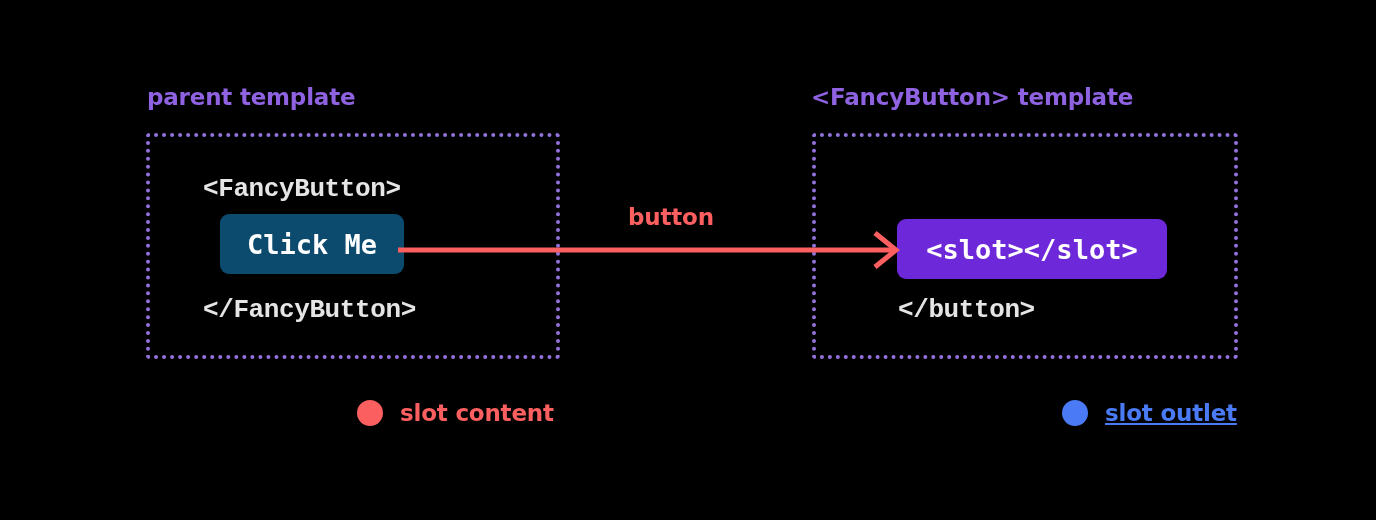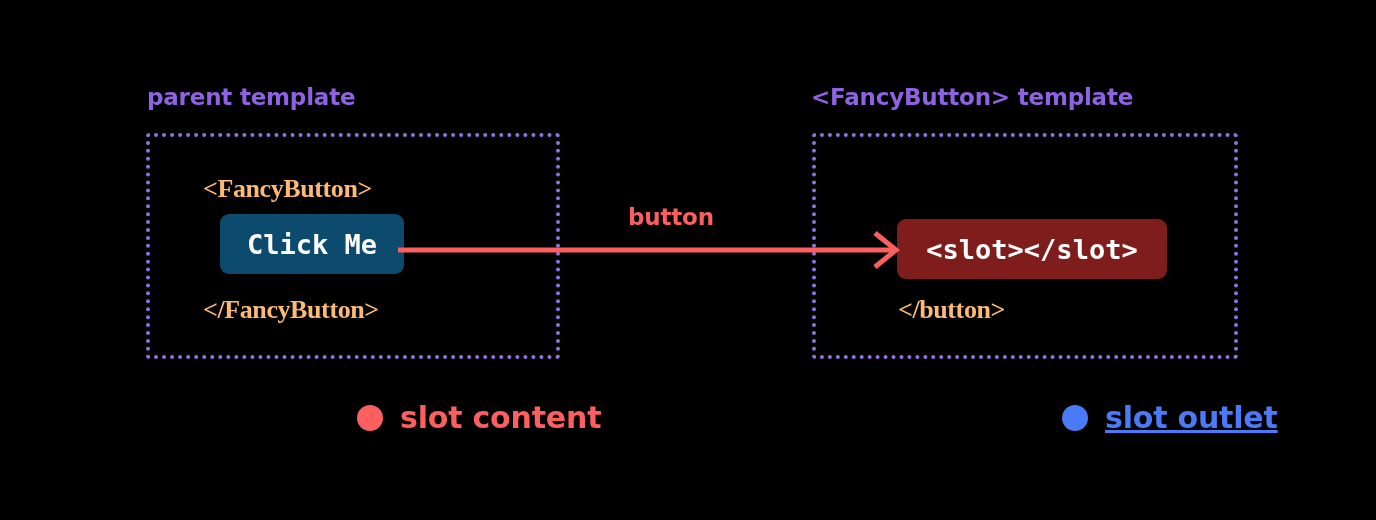--- a/index.html
+++ b/index.html
@@ -36,25 +36,25 @@
     border: 4px dotted #9472dd;
     border-radius: 4px;
     background: transparent;
   }
   #box-parent { left: 146px; top: 133px; width: 414px; height: 226px; }
   #box-fancy  { left: 812px; top: 133px; width: 426px; height: 226px; }
 
   
   .tag {
     position: absolute;
-    font-family: Liberation Serif, serif;
+    font-family: Liberation Mono, monospace;
     font-weight: bold;
     font-size: 26px;
     letter-spacing: -0.4px;
-    color: #fdba74;
+    color: #e5e5e5;
     white-space: nowrap;
   }
   #tag-open-fancy  { left: 203px; top: 174px; }
   #tag-close-fancy { left: 203px; top: 295px; }
   #tag-open-button { left: 898px; top: 174px; }
   #tag-close-button{ left: 898px; top: 295px; }
 
   
   .chip {
     position: absolute;
@@ -68,21 +68,21 @@
     font-size: 27px;
     color: #ffffff;
     white-space: nowrap;
   }
   #chip-click {
     left: 220px; top: 214px; width: 184px; height: 60px;
     background: #0c4a6e;
   }
   #chip-slot {
     left: 897px; top: 219px; width: 270px; height: 60px;
-    background: #7f1d1d;
+    background: #6d28d9;
   }
 
   
   #arrow-svg {
     position: absolute;
     left: 398px;
     top: 222px;
     width: 510px;
     height: 56px;
     overflow: visible;
@@ -109,21 +109,21 @@
   }
   .legend-dot {
     width: 26px;
     height: 26px;
     border-radius: 50%;
     flex: 0 0 auto;
   }
   .legend-text {
     font-family: "DejaVu Sans", sans-serif;
     font-weight: bold;
-    font-size: 30px;
+    font-size: 23px;
     letter-spacing: -0.2px;
   }
   #legend-content { left: 357px; top: 400px; }
   #legend-content .legend-dot  { background: #fc5f5f; }
   #legend-content .legend-text { color: #fc5f5f; }
   #legend-outlet  { left: 1062px; top: 400px; }
   #legend-outlet .legend-dot   { background: #4a7af5; }
   #legend-outlet .legend-text  { color: #4a7af5; text-decoration: underline; }
 </style>
 </head>

